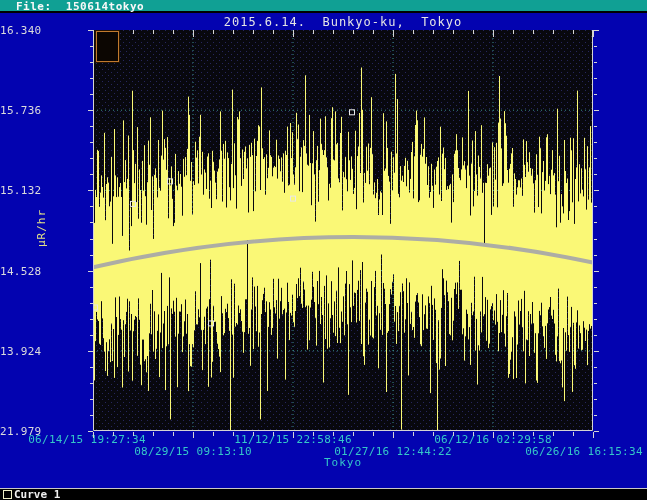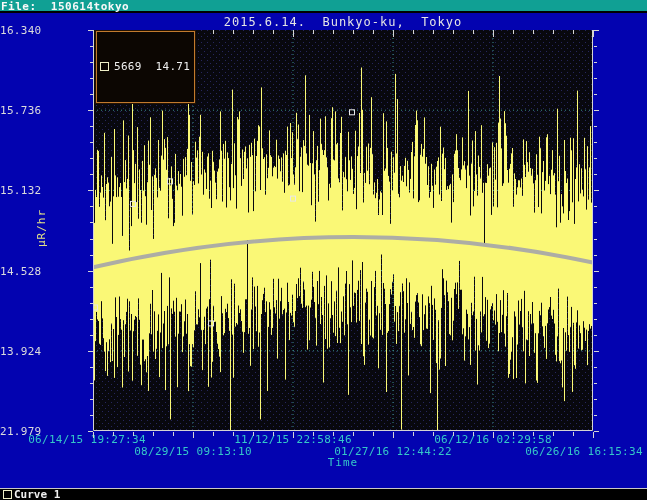--- a/index.html
+++ b/index.html
@@ -5,21 +5,21 @@
   html,body{margin:0;padding:0;}
   body{
     width:647px;height:500px;overflow:hidden;position:relative;
     background:#0303B0;
     font-family:"DejaVu Sans Mono","Liberation Mono",monospace;
   }
   #titlebar{
     position:absolute;left:0;top:0;width:647px;height:13px;
     background:#10A094;border-bottom:2px solid #000;
     color:#F8F8F8;font-size:11px;font-weight:bold;line-height:13px;
-    letter-spacing:.5px;white-space:pre;padding-left:1px;box-sizing:border-box;
+    letter-spacing:.5px;white-space:pre;padding-left:16px;box-sizing:border-box;
   }
   #chart-title{
     position:absolute;left:93px;top:15px;width:500px;height:13px;
     text-align:center;color:#e5e5e5;font-size:12px;letter-spacing:1px;
     white-space:pre;
   }
   #plot{
     position:absolute;left:93px;top:30px;width:500px;height:401px;
     background:#08080E;
   }
@@ -594,25 +594,24 @@
         <rect x="37.5" y="171.4" width="5" height="5" fill="none" stroke="#E8E8E8" stroke-width="1"></rect>
         <rect x="74.5" y="148.9" width="5" height="5" fill="none" stroke="#E8E8E8" stroke-width="1"></rect>
         <rect x="115.5" y="290.9" width="5" height="5" fill="none" stroke="#E8E8E8" stroke-width="1"></rect>
         <rect x="197.5" y="166.1" width="5" height="5" fill="none" stroke="#E8E8E8" stroke-width="1"></rect>
         <rect x="256.5" y="79.8" width="5" height="5" fill="none" stroke="#E8E8E8" stroke-width="1"></rect>
         <path d="M0.5 0 V400.5 H499.5 V0" fill="none" stroke="#D4D4D4" stroke-width="1"></path>
       </svg>
   </div>
 
   <div id="legend">
-    <div class="legrow"><span class="sq"></span><span>5669  14.71</span></div>
   </div>
 
   <div id="ylabel">μR/hr</div>
-  <div id="xlabel">Time</div>
+  <div id="xlabel">Tokyo</div>
 <div class="ytick-label" style="top: 24px;">16.340</div>
     <div class="ytick-label" style="top: 104.2px;">15.736</div>
     <div class="ytick-label" style="top: 184.4px;">15.132</div>
     <div class="ytick-label" style="top: 264.6px;">14.528</div>
     <div class="ytick-label" style="top: 344.8px;">13.924</div>
     <div class="ytick-label" style="top: 425px;">21.979</div>
     <div class="xtick-label" style="left: 87px; top: 433px;">06/14/15 19:27:34</div>
     <div class="xtick-label" style="left: 193px; top: 445px;">08/29/15 09:13:10</div>
     <div class="xtick-label" style="left: 293px; top: 433px;">11/12/15 22:58:46</div>
     <div class="xtick-label" style="left: 393px; top: 445px;">01/27/16 12:44:22</div>

